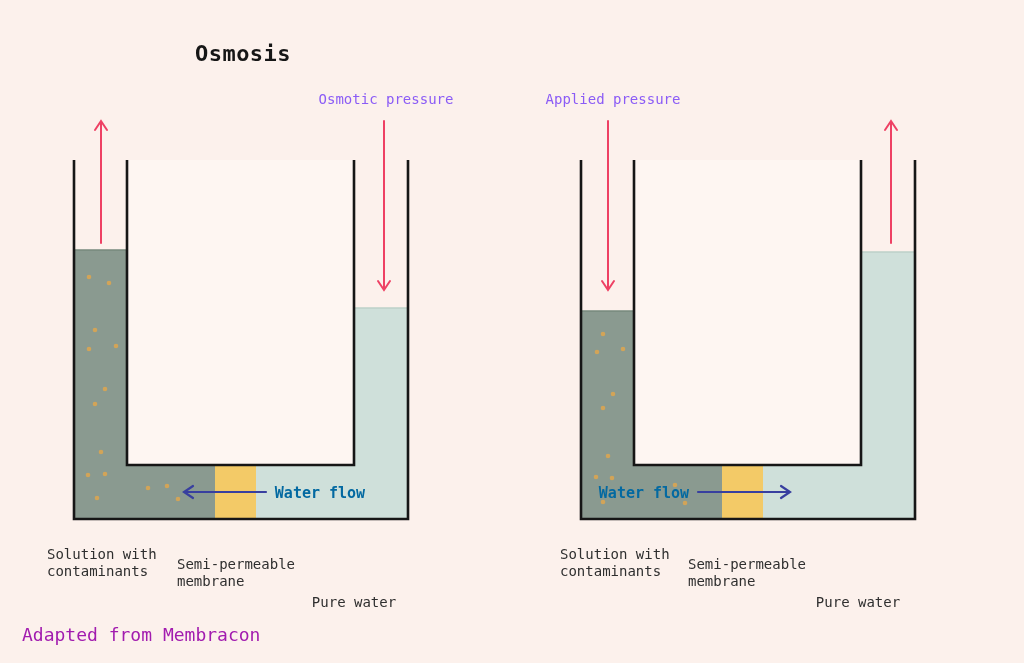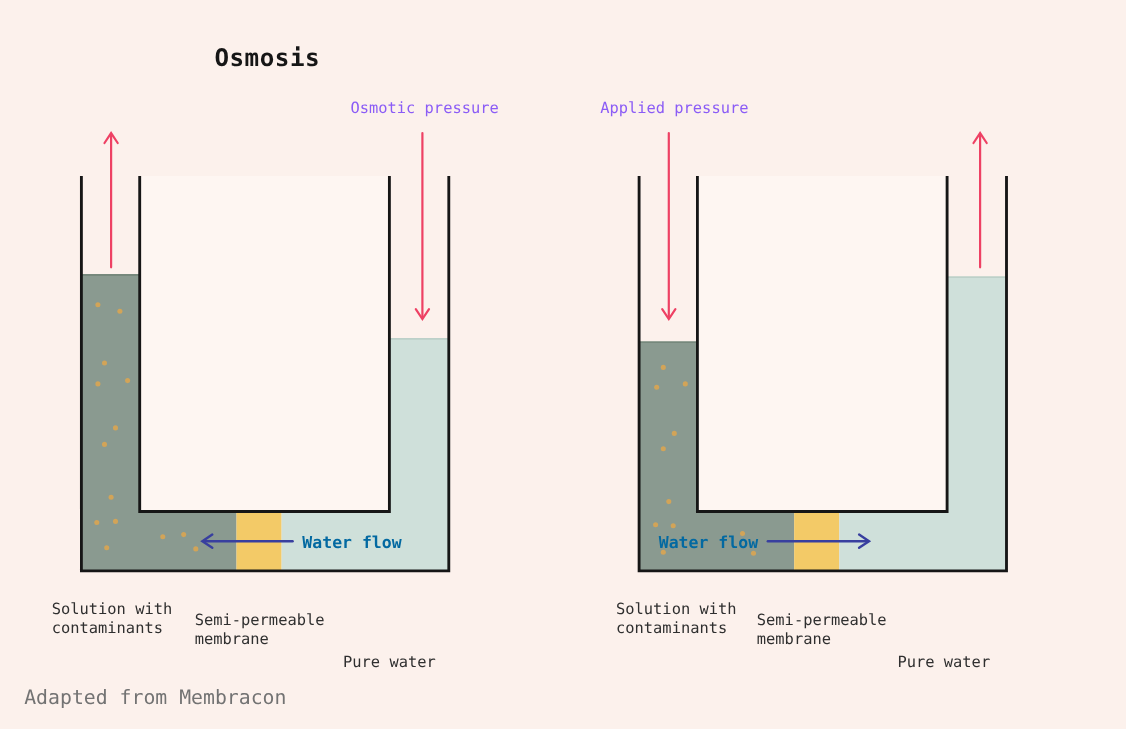--- a/index.html
+++ b/index.html
@@ -37,21 +37,21 @@
   }
   .solution-lbl{top:546px;left:47px;}
   .d1 .solution-lbl{left:53px;}
   .membrane-lbl{top:556px;transform:translateX(-50%);}
   .d0 .membrane-lbl{left:236px;}
   .d1 .membrane-lbl{left:240px;}
   .pure-lbl{top:550px;transform:translateX(-50%);margin-top:44px;}
   .d0 .pure-lbl{left:354px;}
   .d1 .pure-lbl{left:351px;}
   .credit{
-    position:absolute;left:22px;top:624px;font-size:18px;color:#737373;
+    position:absolute;left:22px;top:624px;font-size:18px;color:#a21caf;
     white-space:nowrap;
   }
 </style>
 </head>
 <body>
 
 <div class="canvas">
 
   <section class="diagram d0">
     <h2 class="title">Osmosis</h2>

